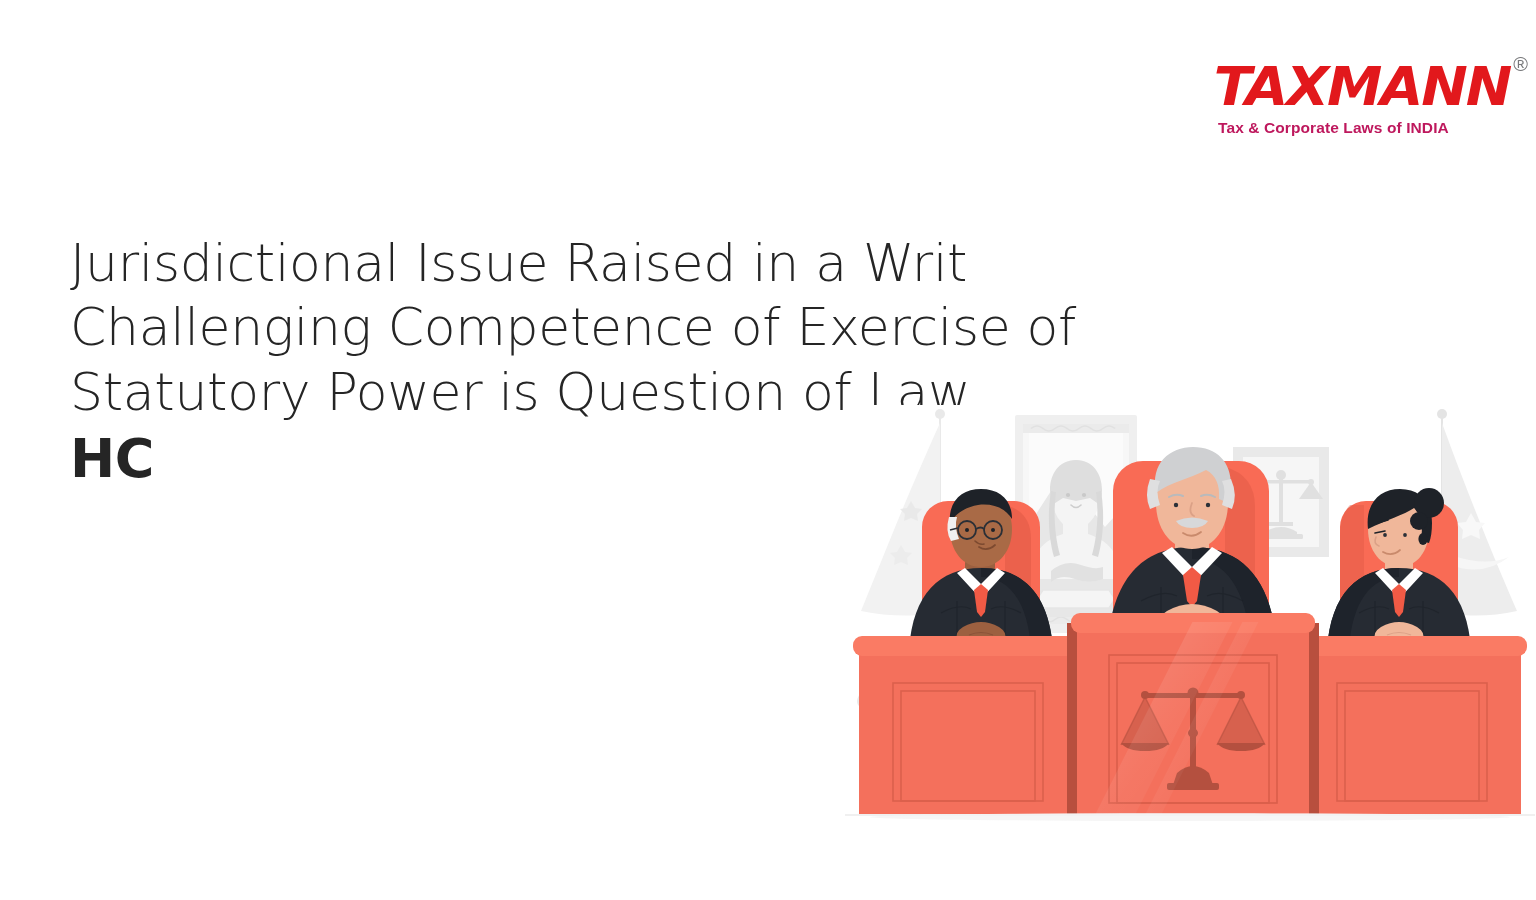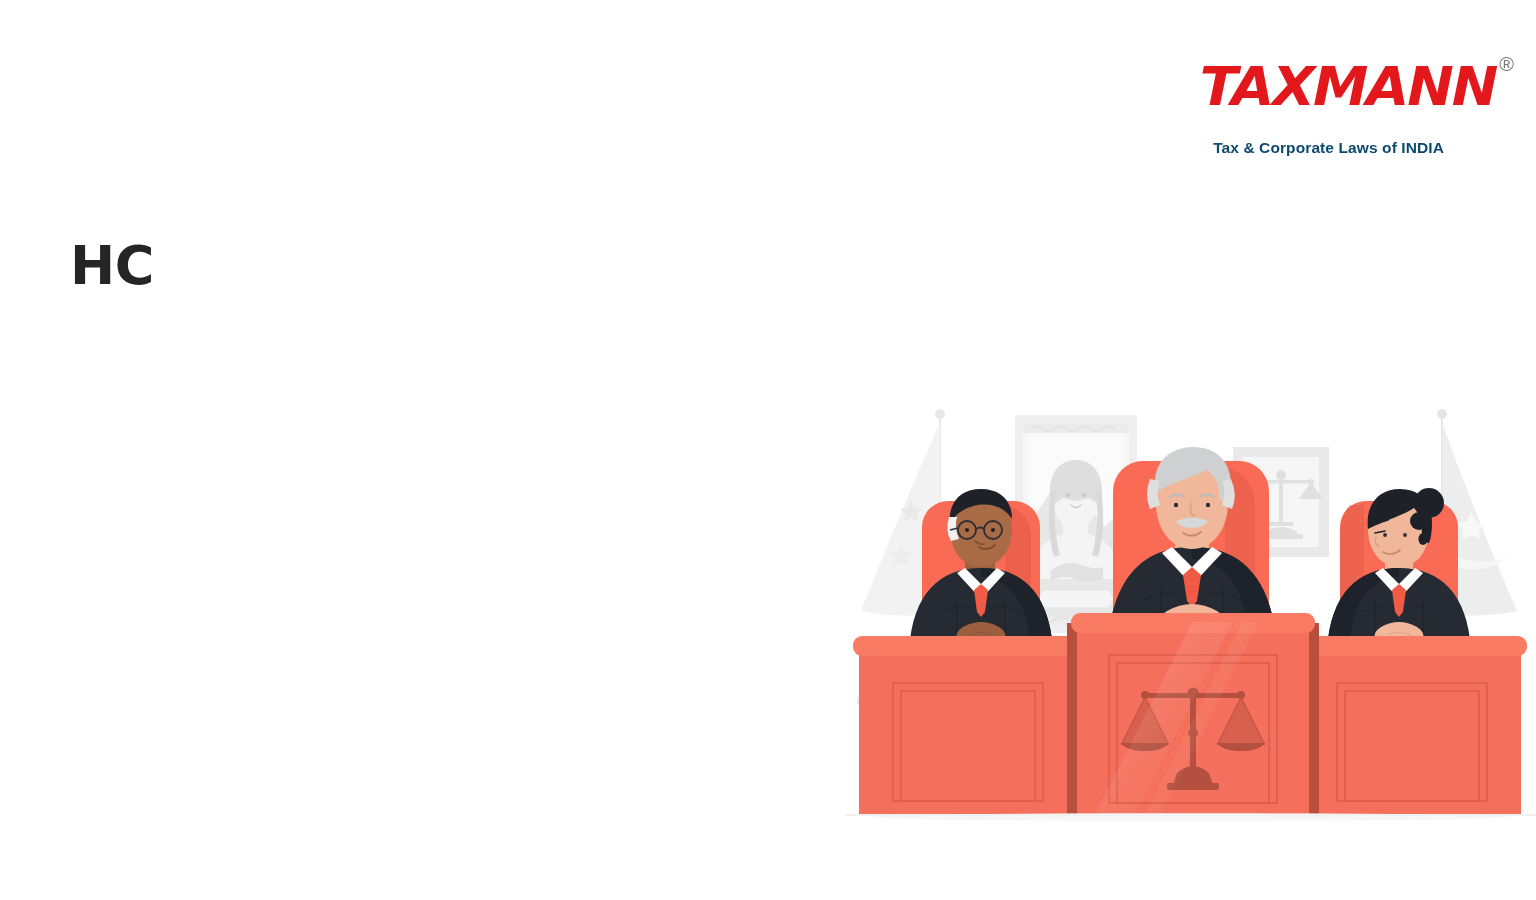--- a/index.html
+++ b/index.html
@@ -16,22 +16,22 @@
     width: 1536px;
     height: 900px;
     background: #ffffff;
     overflow: hidden;
   }
 
   
   .logo-block {
     position: absolute;
     top: 60px;
-    right: 92px;
-    text-align: right;
+    right: 78px;
+    text-align: left;
     width: 240px;
   }
   .logo-wordmark-wrap {
     position: relative;
     display: inline-block;
     line-height: 1;
   }
   .logo-wordmark {
     font-family: "DejaVu Sans", sans-serif;
     font-weight: bold;
@@ -47,25 +47,25 @@
     position: absolute;
     top: -6px;
     right: -22px;
     font-size: 20px;
     color: #77787b;
     font-weight: normal;
     font-style: normal;
     font-family: "Liberation Sans", sans-serif;
   }
   .logo-tagline {
-    margin-top: 25px;
+    margin-top: 5px;
     font-family: "Liberation Sans", sans-serif;
     font-weight: bold;
     font-size: 15.5px;
-    color: #0c4a6e;
+    color: #be185d;
     letter-spacing: 0.1px;
     white-space: nowrap;
   }
 
   
   .headline {
     position: absolute;
     left: 70px;
     top: 196px;
     width: 1060px;
@@ -101,20 +101,21 @@
 
   <div class="logo-block">
     <div class="logo-wordmark-wrap">
       <span class="logo-wordmark">TAXMANN</span>
       <span class="logo-reg">®</span>
     </div>
     <div class="logo-tagline">Tax &amp; Corporate Laws of INDIA</div>
   </div>
 
   <h1 class="headline">
+    <span>Jurisdictional Issue Raised in a Writ Challenging Competence of Exercise of Statutory Power is Question of Law</span>
     <span class="court-tag">HC</span>
   </h1>
 
   <div class="illustration">
     <svg viewBox="0 0 690 450" xmlns="http://www.w3.org/2000/svg">
       <defs>
         <linearGradient id="shine" x1="0" y1="0" x2="1" y2="1">
           <stop offset="0%" stop-color="#ffffff" stop-opacity="0.20"></stop>
           <stop offset="55%" stop-color="#ffffff" stop-opacity="0.05"></stop>
           <stop offset="100%" stop-color="#ffffff" stop-opacity="0"></stop>

